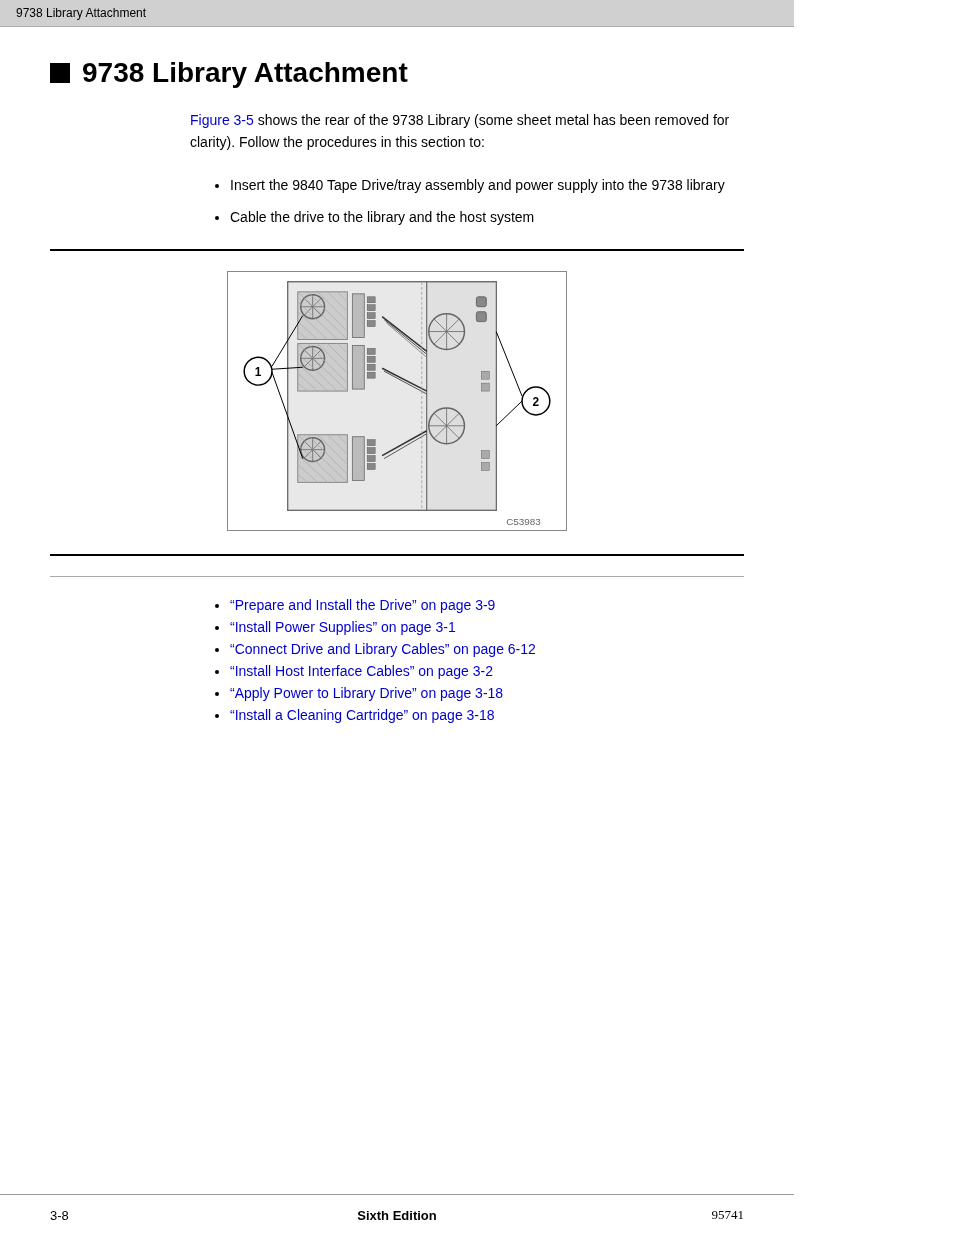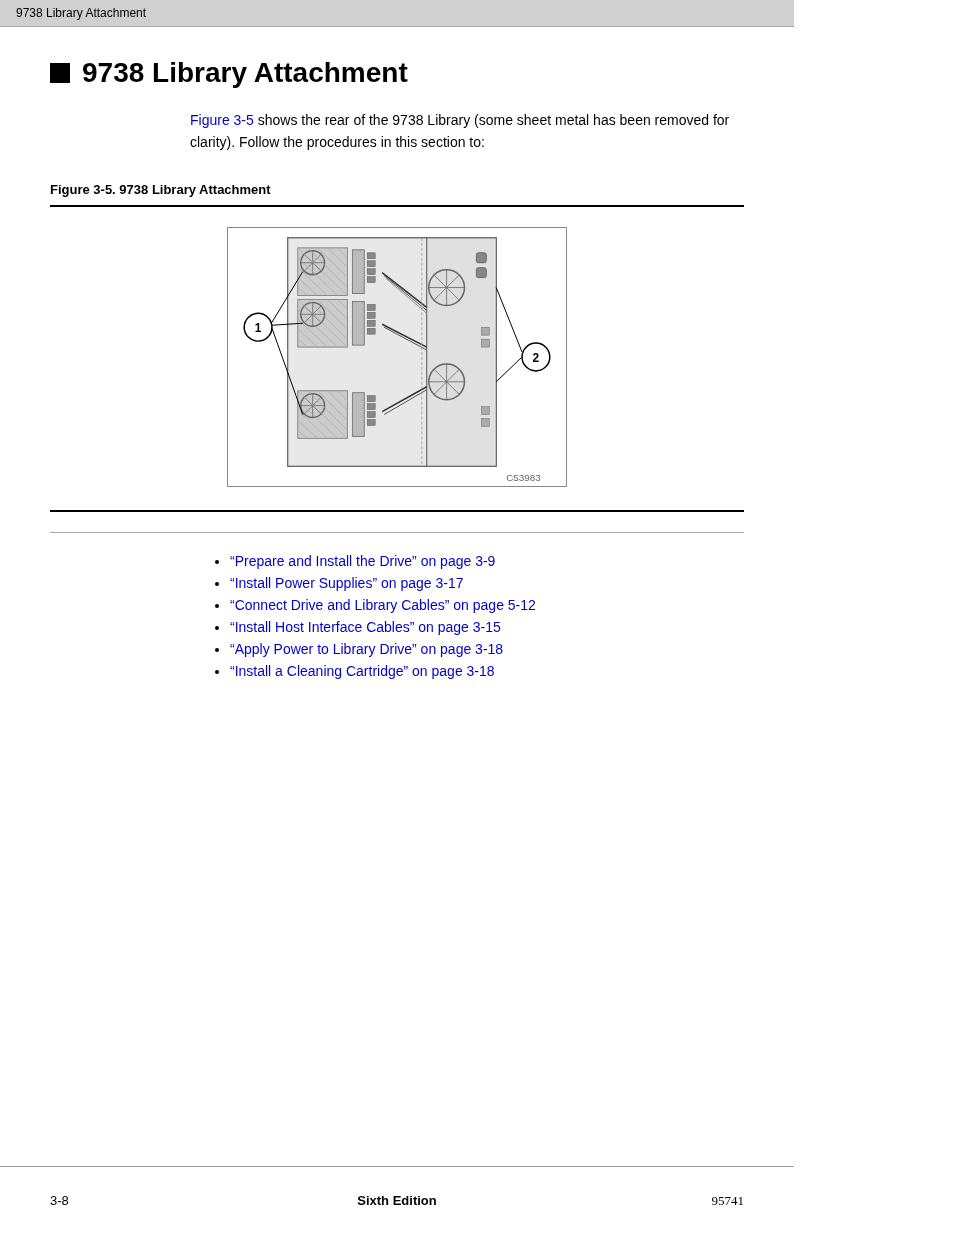--- a/index.html
+++ b/index.html
@@ -60,21 +60,21 @@
     .section-title h1 {
       font-size: 28px;
       font-weight: bold;
       color: #000;
       font-family: Arial, Helvetica, sans-serif;
     }
 
     
     .intro-text {
       margin-left: 140px;
-      margin-bottom: 28px;
+      margin-bottom: 20px;
       line-height: 1.6;
       font-size: 14px;
     }
 
     .intro-text a {
       color: #0000cc;
       text-decoration: none;
     }
 
     
@@ -152,24 +152,24 @@
     }
 
     .link-list li a {
       color: #0000cc;
       text-decoration: none;
     }
 
     
     .footer {
       border-top: 1px solid #999;
-      padding: 26px 50px;
+      padding: 12px 50px;
       display: flex;
       justify-content: space-between;
-      align-items: flex-start;
+      align-items: flex-end;
       font-size: 13px;
       margin-top: auto;
     }
 
     .footer-left, .footer-center, .footer-right {
       flex: 1;
     }
 
     .footer-center {
       text-align: center;
@@ -200,22 +200,25 @@
 
     <div class="section-title">
       <span class="section-icon"></span>
       <h1>9738 Library Attachment</h1>
     </div>
 
     <p class="intro-text">
       <a href="#">Figure 3-5</a><span> shows the rear of the 9738 Library (some sheet metal has been removed for clarity). Follow the procedures in this section to:</span>
     </p>
 
-
-    <div class="figure-label">Figure 3-5. 9738 Library Attachment</div>
+    <ul class="bullet-list">
+      <li>Insert the 9840 Tape Drive/tray assembly and power supply into the 9738 library</li>
+      <li>Cable the drive to the library and the host system</li>
+    </ul>
+
     <div class="figure-container">
       <div class="figure-inner">
         <div class="diagram-wrapper">
           
           <svg width="340" height="260" viewBox="0 0 340 260" class="library-diagram">
 
             <rect x="60" y="10" width="210" height="230" fill="#f0f0f0" stroke="#555" stroke-width="1.5"></rect>
 
             <rect x="60" y="10" width="140" height="230" fill="#e8e8e8" stroke="#666" stroke-width="1"></rect>
 
@@ -340,27 +343,27 @@
 
 
     <hr style="border: none; border-top: 1px solid #aaa; margin: 20px 0;">
 
 
     <ul class="link-list">
       <li>
         <a href="#">“Prepare and Install the Drive” on page 3-9</a>
       </li>
       <li>
-        <a href="#">“Install Power Supplies” on page 3-17</a>
-      </li>
-      <li>
-        <a href="#">“Connect Drive and Library Cables” on page 5-12</a>
-      </li>
-      <li>
-        <a href="#">“Install Host Interface Cables” on page 3-15</a>
+        <a href="#">“Install Power Supplies” on page 3-1</a>
+      </li>
+      <li>
+        <a href="#">“Connect Drive and Library Cables” on page 6-12</a>
+      </li>
+      <li>
+        <a href="#">“Install Host Interface Cables” on page 3-2</a>
       </li>
       <li>
         <a href="#">“Apply Power to Library Drive” on page 3-18</a>
       </li>
       <li>
         <a href="#">“Install a Cleaning Cartridge” on page 3-18</a>
       </li>
     </ul>
 
   </div>

